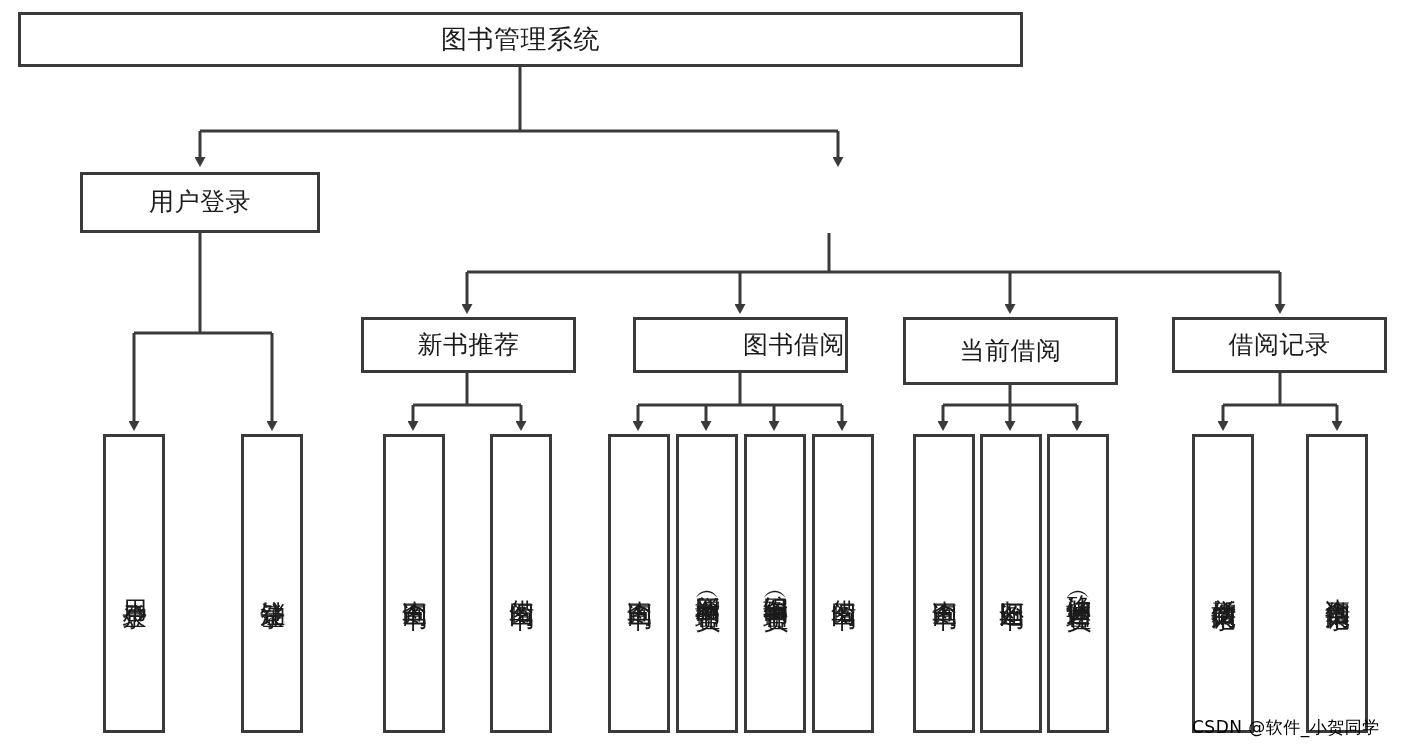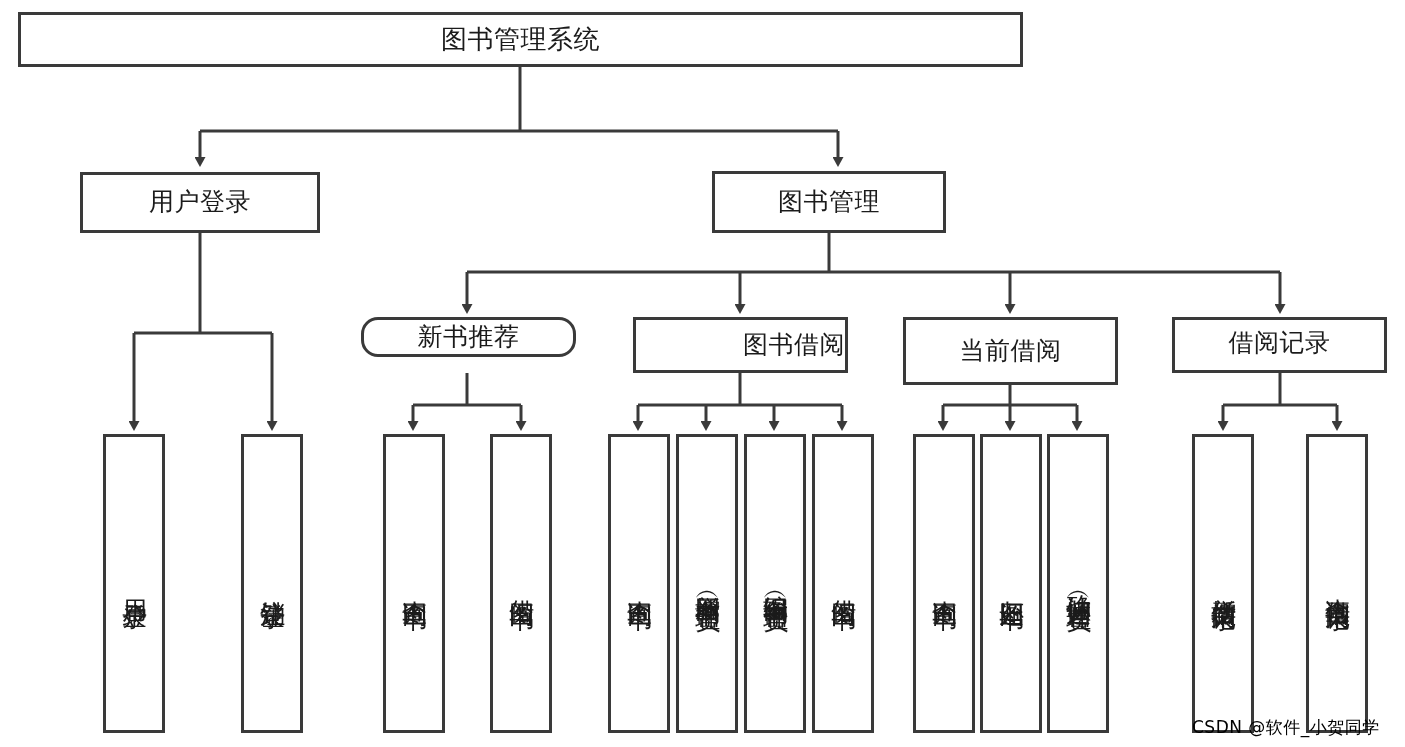--- a/index.html
+++ b/index.html
@@ -134,34 +134,31 @@
     </g>
   </svg>
 
   <div class="node horiz root" style="left:18px; top:12px; width:1005px; height:55px;">
     <span class="label">图书管理系统</span>
   </div>
 
   <div class="node horiz" style="left:80px; top:172px; width:240px; height:61px;">
     <span class="label">用户登录</span>
   </div>
-  <div class="node horiz" style="left:712px; top:171px; width:234px; height:62px;">
-    <span class="label">图书管理</span>
-  </div>
-
-  <div class="node horiz" style="left:361px; top:317px; width:215px; height:40px;border-radius:17px;">
+
+  <div class="node horiz" style="left:361px; top:317px; width:215px; height:56px;">
     <span class="label">新书推荐</span>
   </div>
   <div class="node horiz" style="left:633px; top:317px; width:215px; height:56px;justify-content:flex-end;">
     <span class="label">图书借阅</span>
   </div>
   <div class="node horiz" style="left:903px; top:317px; width:215px; height:68px;">
     <span class="label">当前借阅</span>
   </div>
-  <div class="node horiz" style="left:1172px; top:317px; width:215px; height:56px;font-family:Liberation Mono, monospace;">
+  <div class="node horiz" style="left:1172px; top:317px; width:215px; height:56px;">
     <span class="label">借阅记录</span>
   </div>
 
   <div class="node vert" style="left:103px; top:434px; width:62px; height:299px;">
     <span class="label">用户登录</span>
   </div>
   <div class="node vert" style="left:241px; top:434px; width:62px; height:299px;">
     <span class="label">注销登录</span>
   </div>
 

